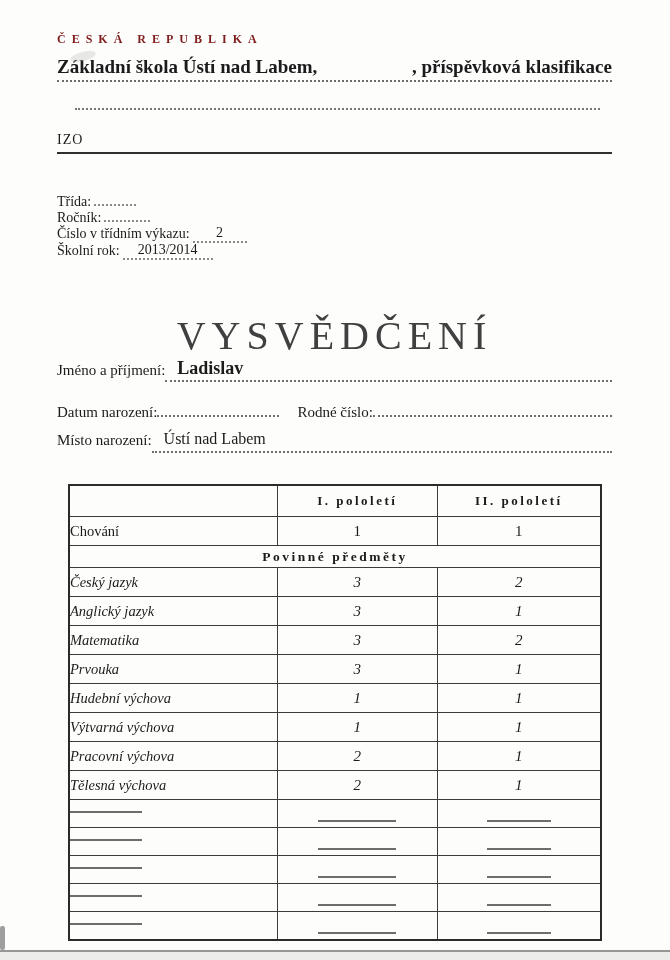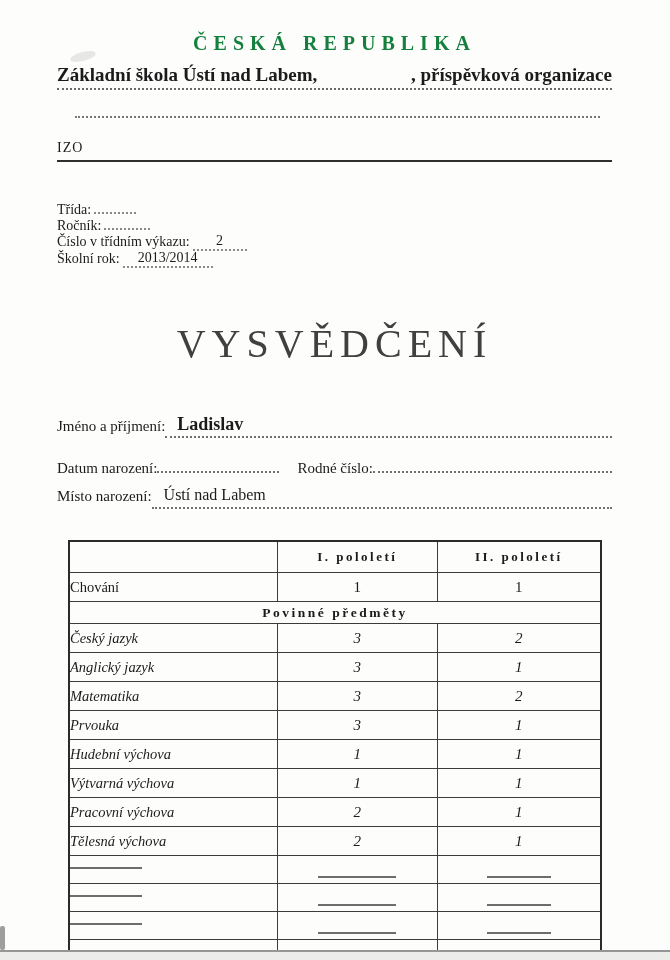--- a/index.html
+++ b/index.html
@@ -9,25 +9,24 @@
     background:#fdfdfc;
     overflow:hidden;
     font-family:"Liberation Serif","DejaVu Serif",serif;
     color:#1b1b1b;
     box-sizing:border-box;
   }
   .content{padding:32px 58px 0 57px;}
 
   
   .country{
-    text-align:center;
-    font-size:20px;
+    font-size:12px;
     letter-spacing:6px;
     font-weight:600;
-    color:#15803d;
+    color:#7f1d1d;
   }
   .school-line{
     display:flex;
     justify-content:space-between;
     align-items:baseline;
     margin-top:9px;
     border-bottom:2px dotted #6a6a6a;
     padding-bottom:2px;
   }
   .school-line .bold-big{font-weight:bold;font-size:19px;white-space:nowrap;}
@@ -67,21 +66,21 @@
   
   .doc-title{
     margin-top:52px;
     text-align:center;
     font-size:40px;
     letter-spacing:6px;
     color:#404040;
   }
 
   
-  .student{margin-top:48px;font-size:15px;}
+  .student{font-size:15px;}
   .inforow{display:flex;align-items:baseline;margin-bottom:9px;height:27px;}
   .inforow .lbl{white-space:nowrap;}
   .dotfill{
     flex:1;
     border-bottom:2px dotted #6f6f6f;
     padding-left:12px;
     min-height:20px;
   }
   .dotfill .val{font-size:16px;position:relative;top:-1px;}
   .dotfill .val.bold{font-weight:bold;font-size:18px;}
@@ -162,21 +161,21 @@
 <body>
 
 <div class="sheet">
   <div class="smudge"></div>
   <div class="content">
 
     <div class="country">ČESKÁ REPUBLIKA</div>
 
     <div class="school-line">
       <span class="bold-big">Základní škola Ústí nad Labem,</span>
-      <span class="bold-big">, příspěvková organizace</span>
+      <span class="bold-big">, příspěvková klasifikace</span>
     </div>
 
     <div class="blank-dotted"></div>
 
     <div class="izo-row">
       <span class="lbl">IZO</span>
     </div>
 
     <div class="class-row">
       <span class="fld">

